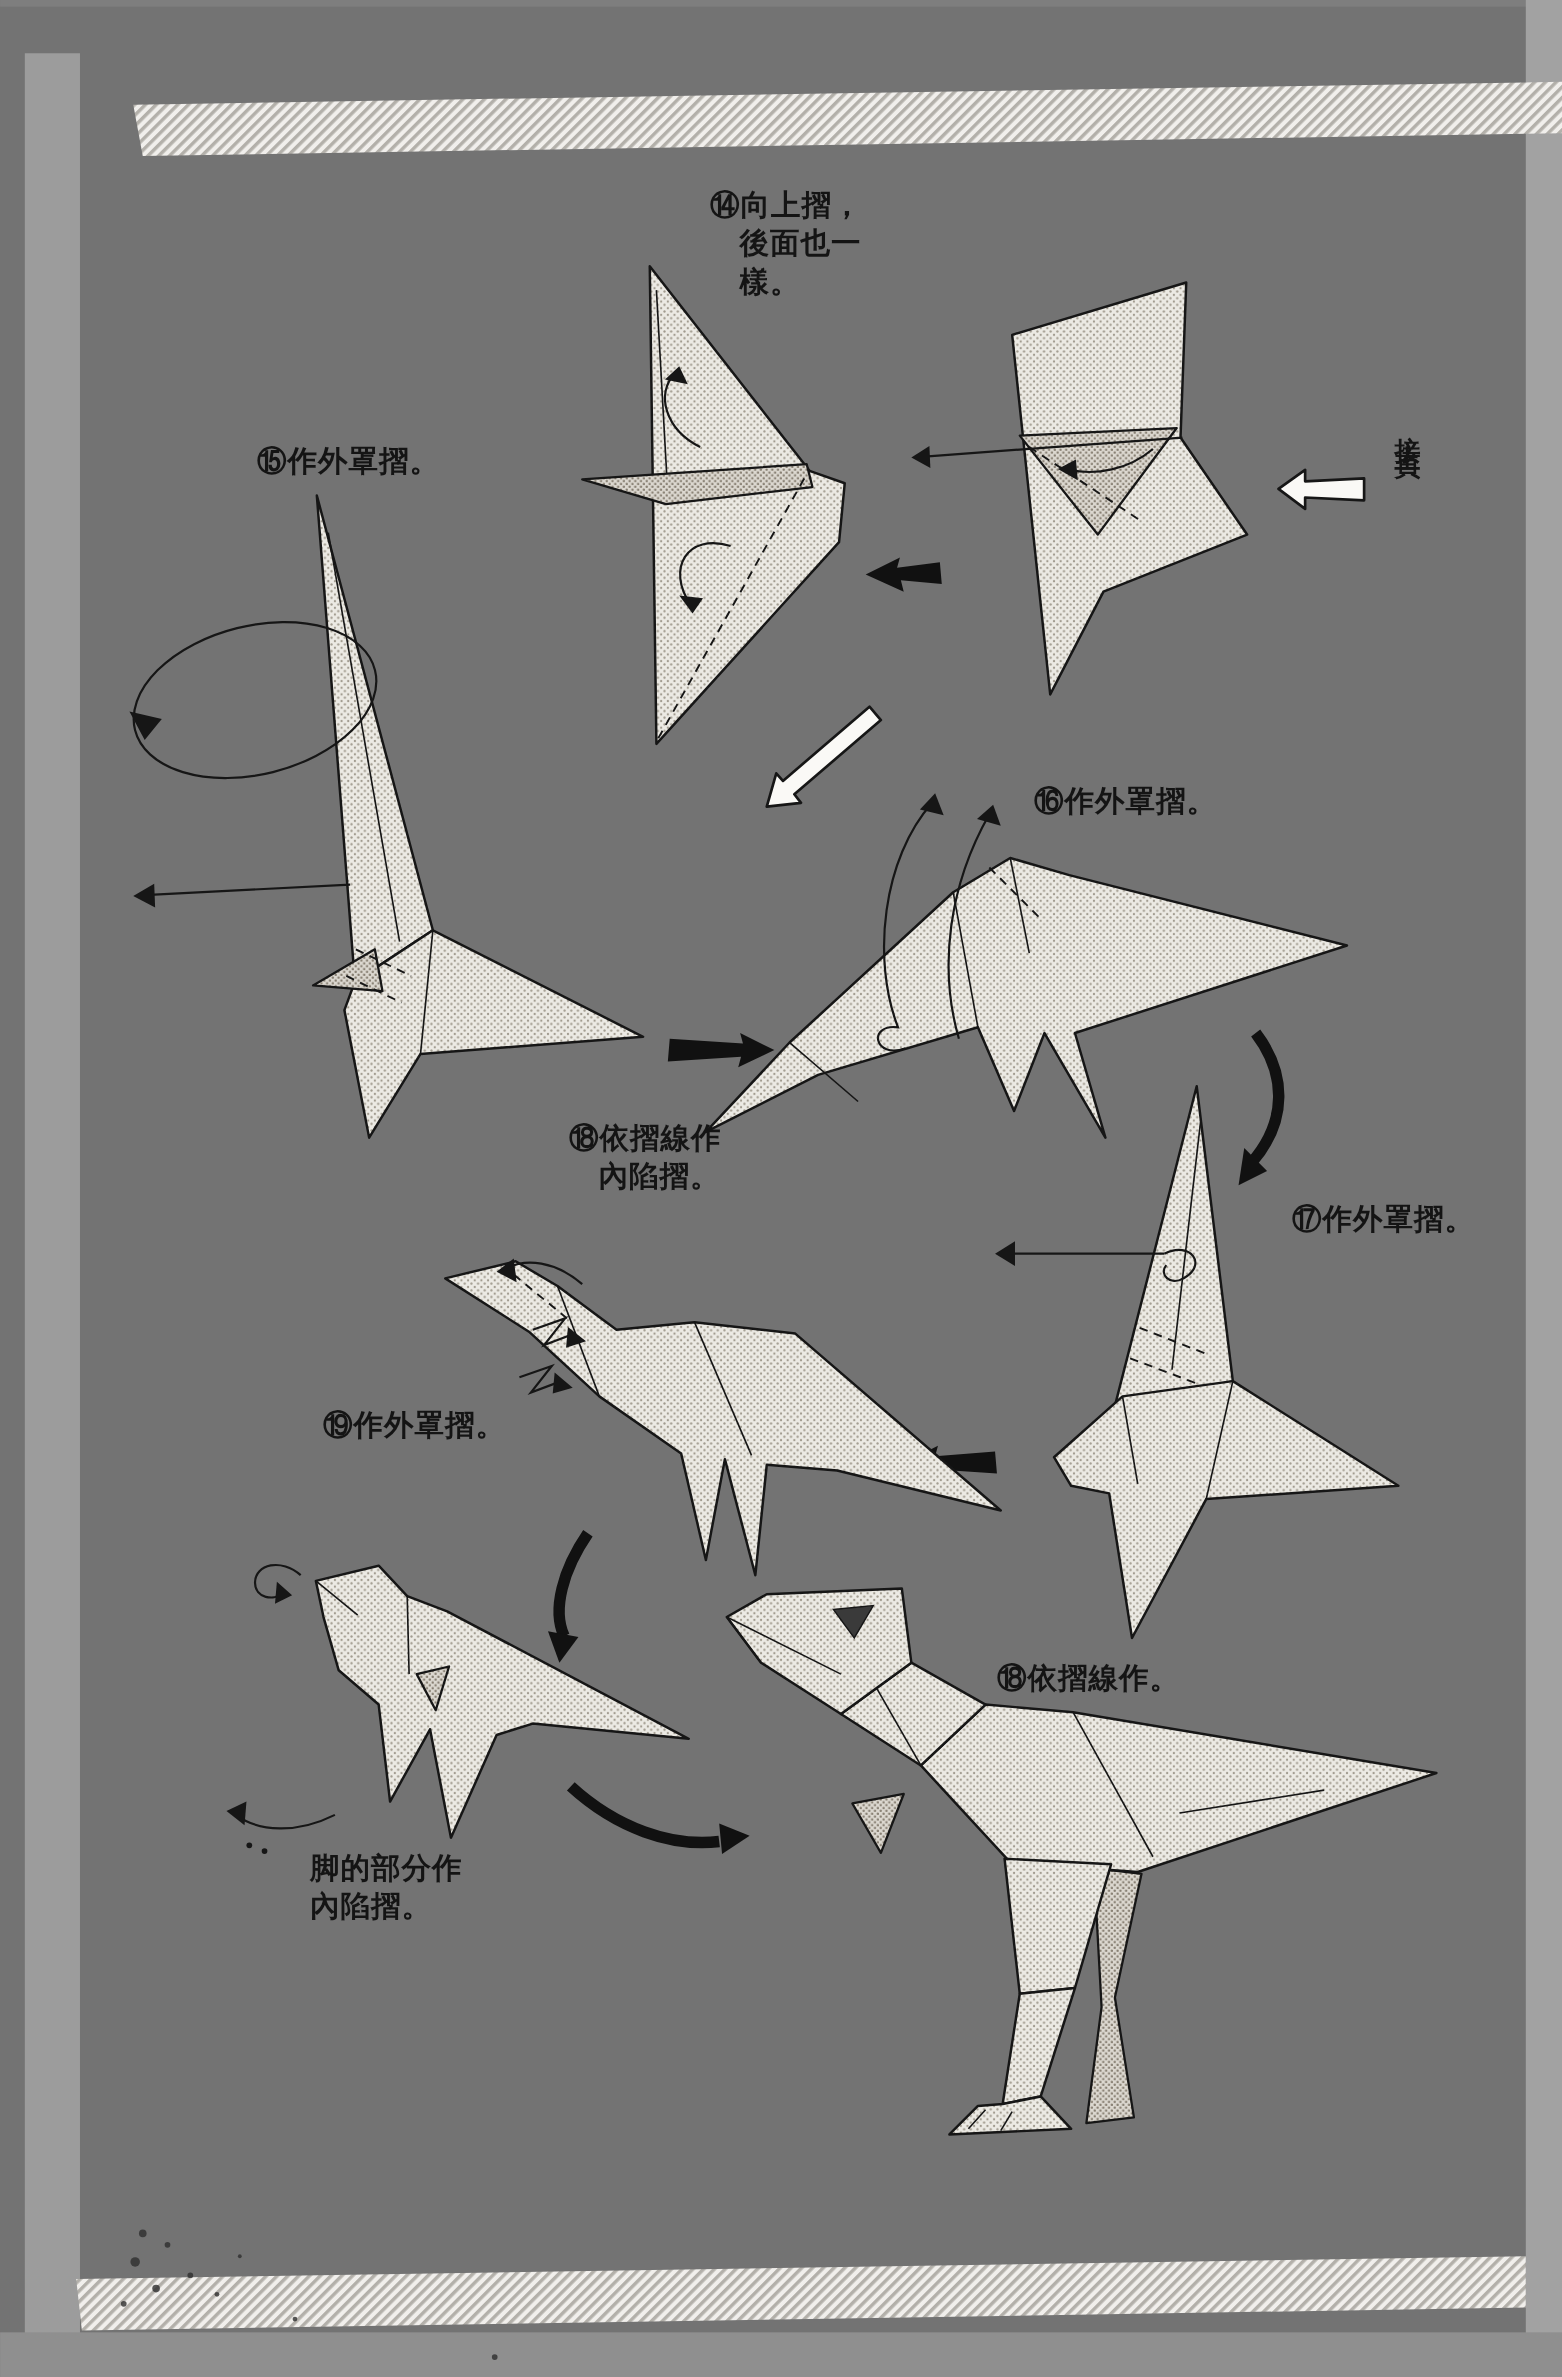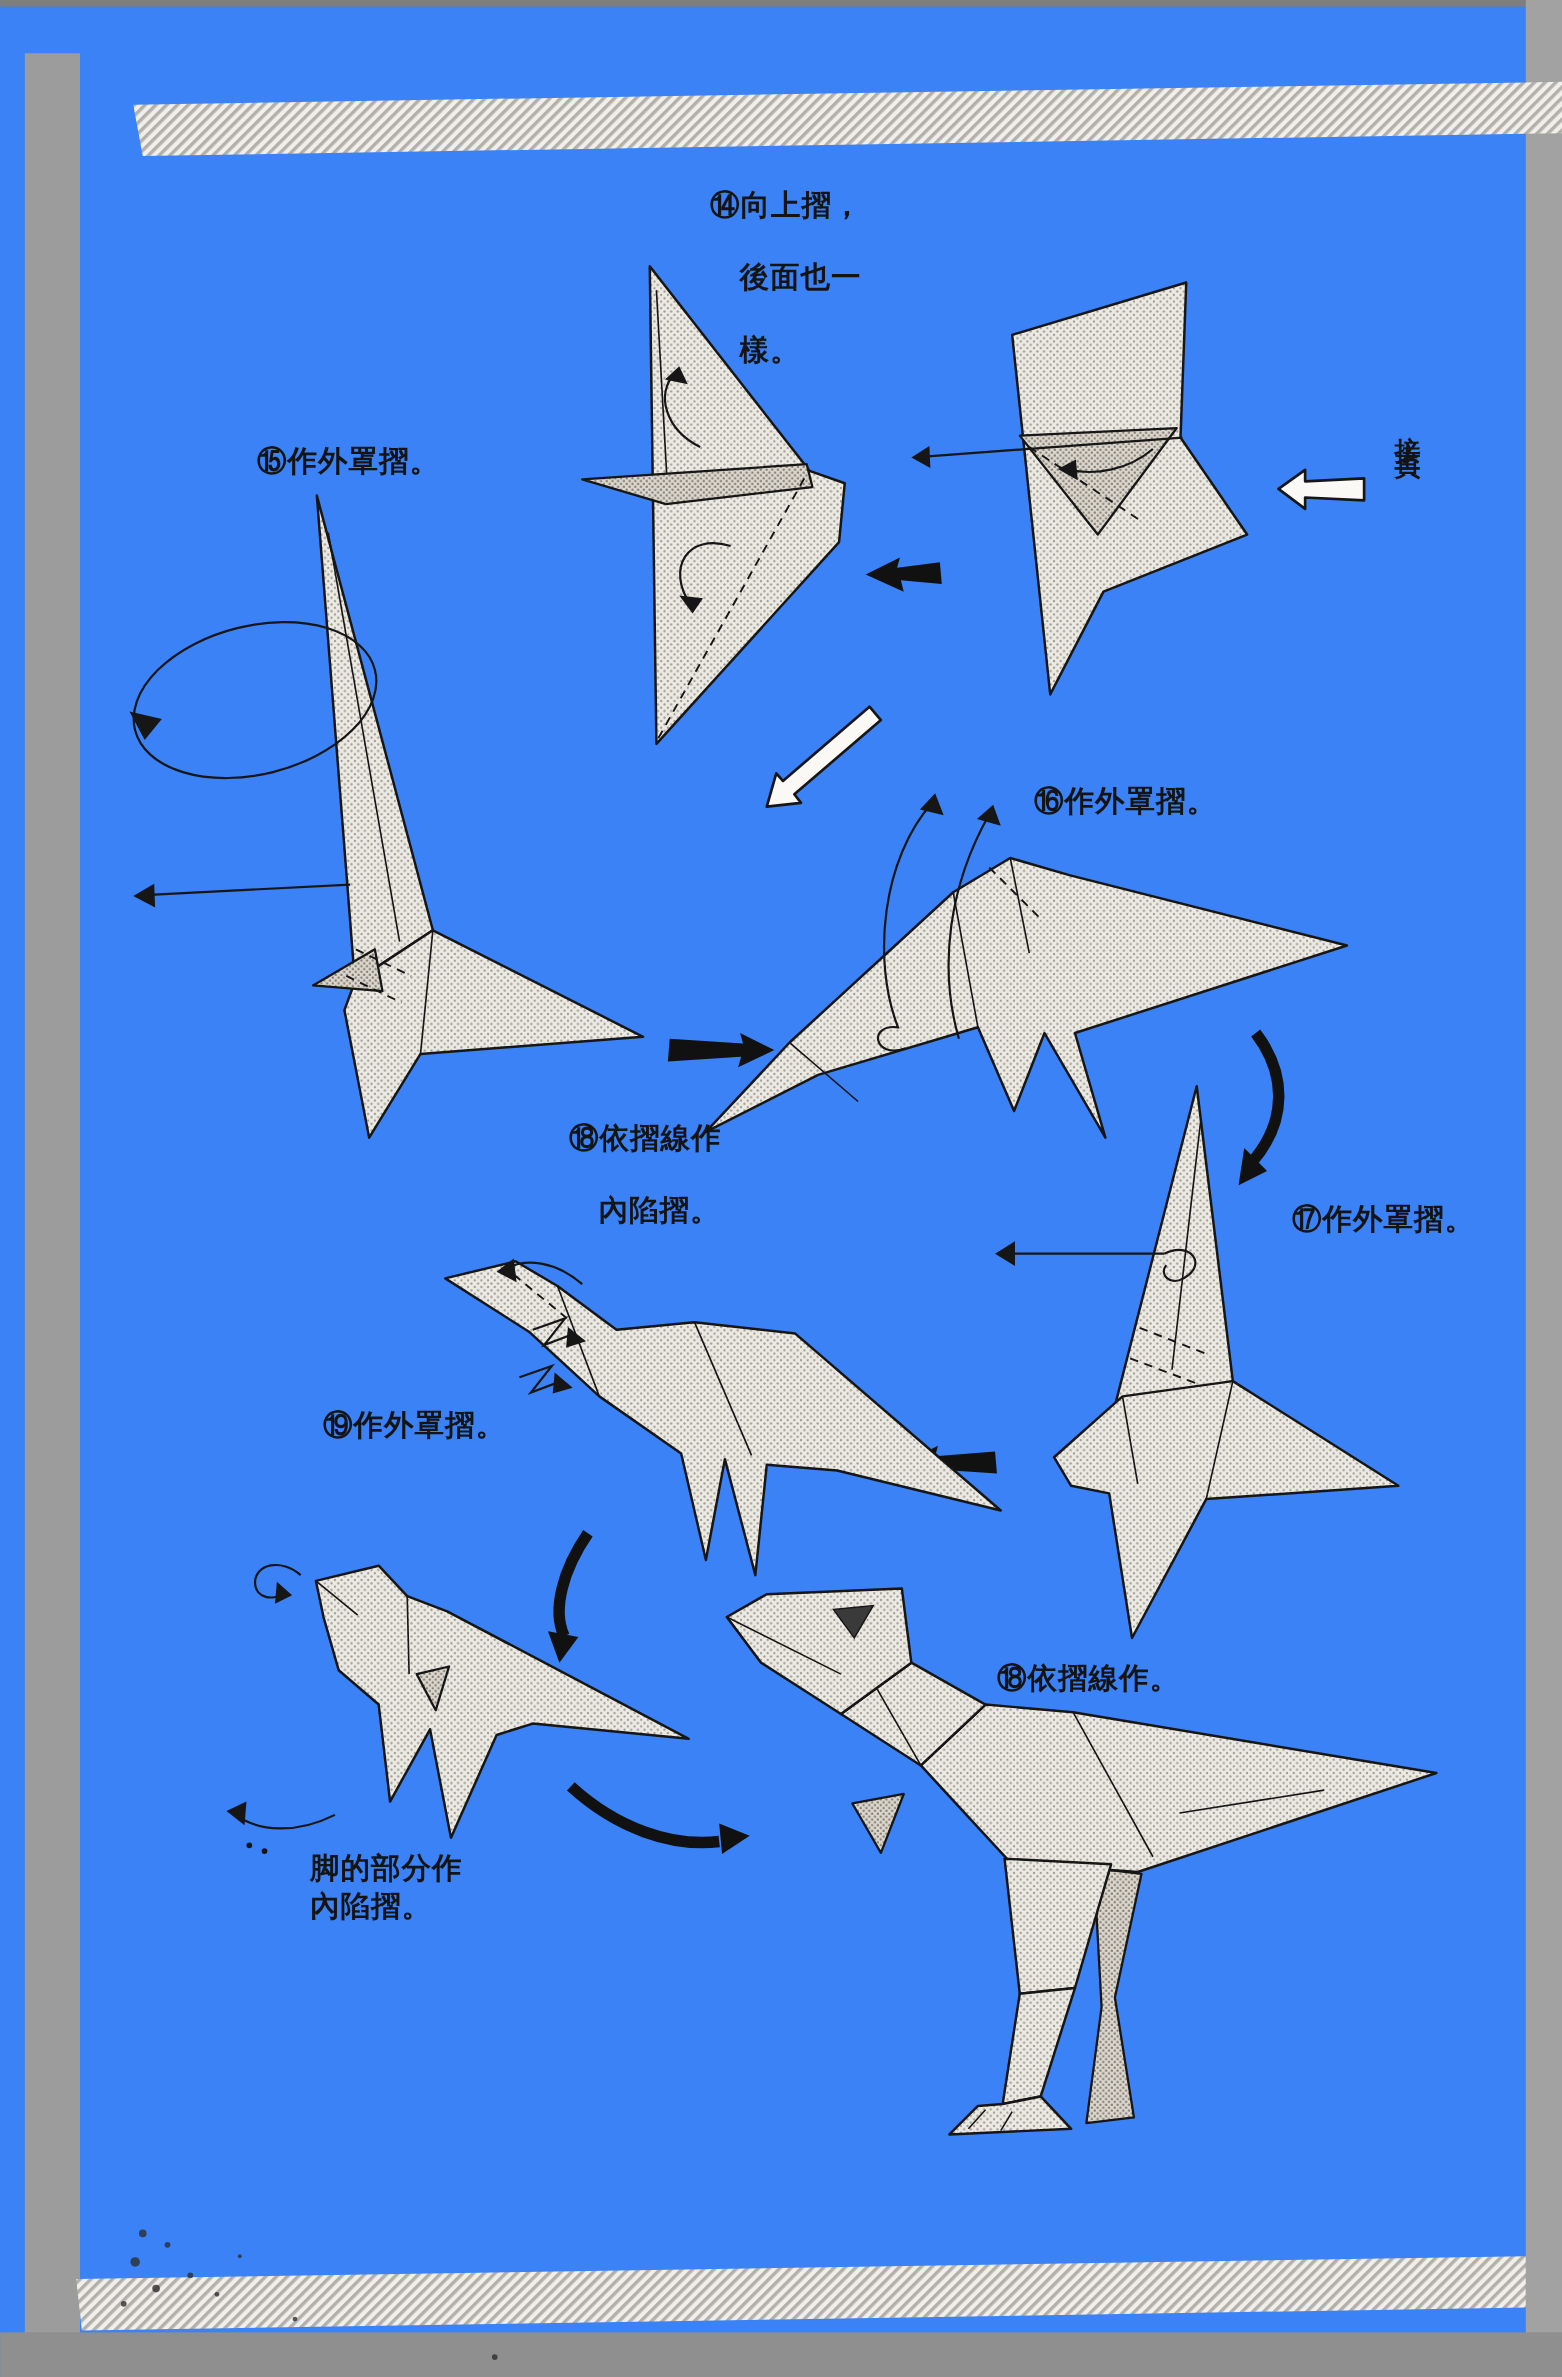--- a/index.html
+++ b/index.html
@@ -1,26 +1,26 @@
 <!DOCTYPE html>
 <html style="font-size:15px"><head>
 <meta charset="utf-8">
 <style>
   html,body{margin:0;padding:0;background:#e9e8e6;}
   .page{
     position:relative;width:1563px;height:2378px;margin:0 auto;
-    background:#3b82f6;overflow:hidden;
+    background:#737373;overflow:hidden;
     font-family:"Liberation Sans","DejaVu Sans",sans-serif;
   }
   .stage{position:absolute;left:0;top:0;width:1563px;height:2378px;}
   .label{
     position:absolute;font-weight:bold;font-size:29.5px;line-height:1.3;
     color:#141414;letter-spacing:1px;white-space:nowrap;z-index:5;
   }
-  .label .indent{padding-left:29.5px;margin-top:34px;}
+  .label .indent{padding-left:29.5px;}
   .vlabel{
     position:absolute;font-weight:bold;font-size:26px;color:#141414;
     writing-mode:vertical-rl;letter-spacing:9.5px;z-index:5;
   }
   
   .paper{fill:url(#pap);stroke:#161616;stroke-width:2.6;stroke-linejoin:round;}
   .paper2{fill:url(#pap2);stroke:#161616;stroke-width:2.4;stroke-linejoin:round;}
   .thin{fill:none;stroke:#161616;stroke-width:1.7;}
   .dash{fill:none;stroke:#161616;stroke-width:2;stroke-dasharray:9 7;}
   .thinarrow{fill:none;stroke:#161616;stroke-width:2.3;}

